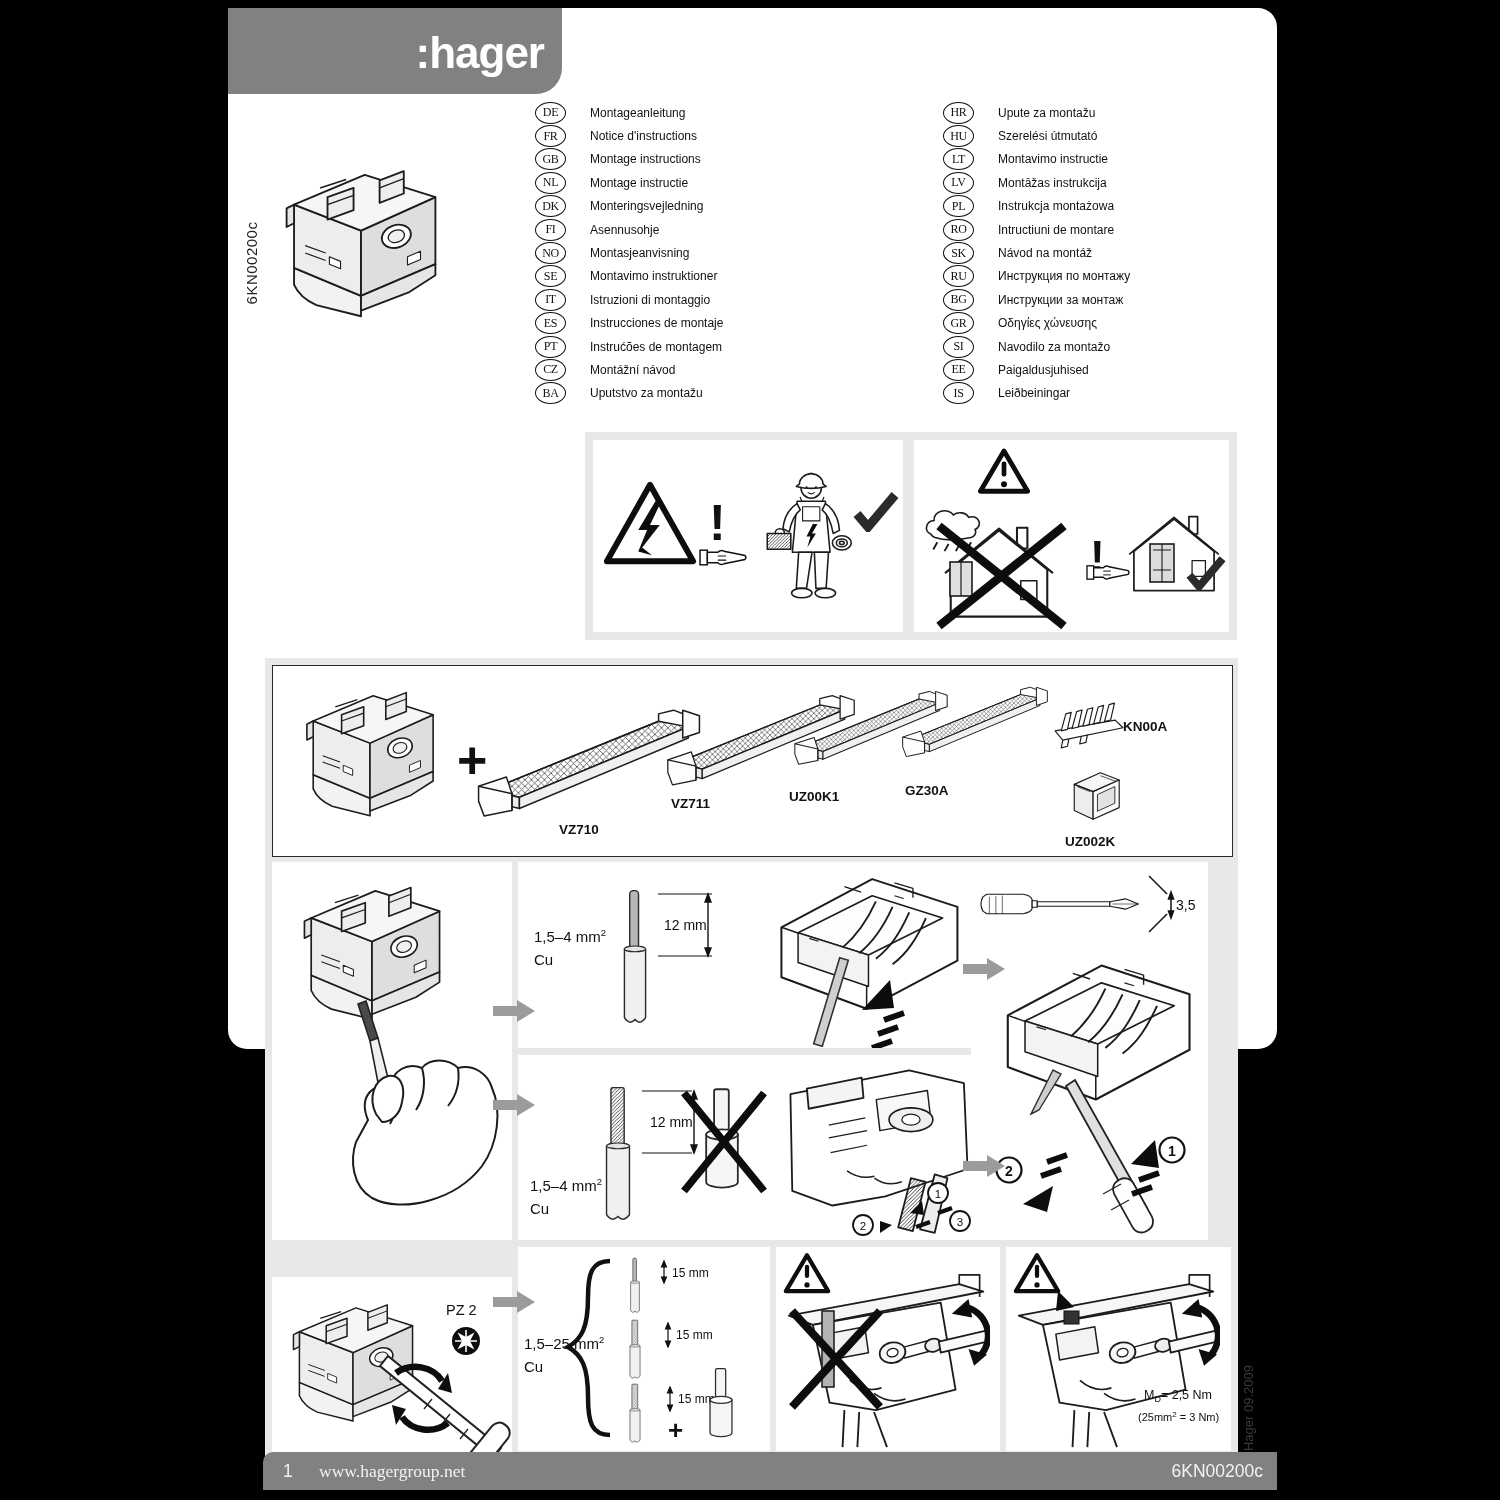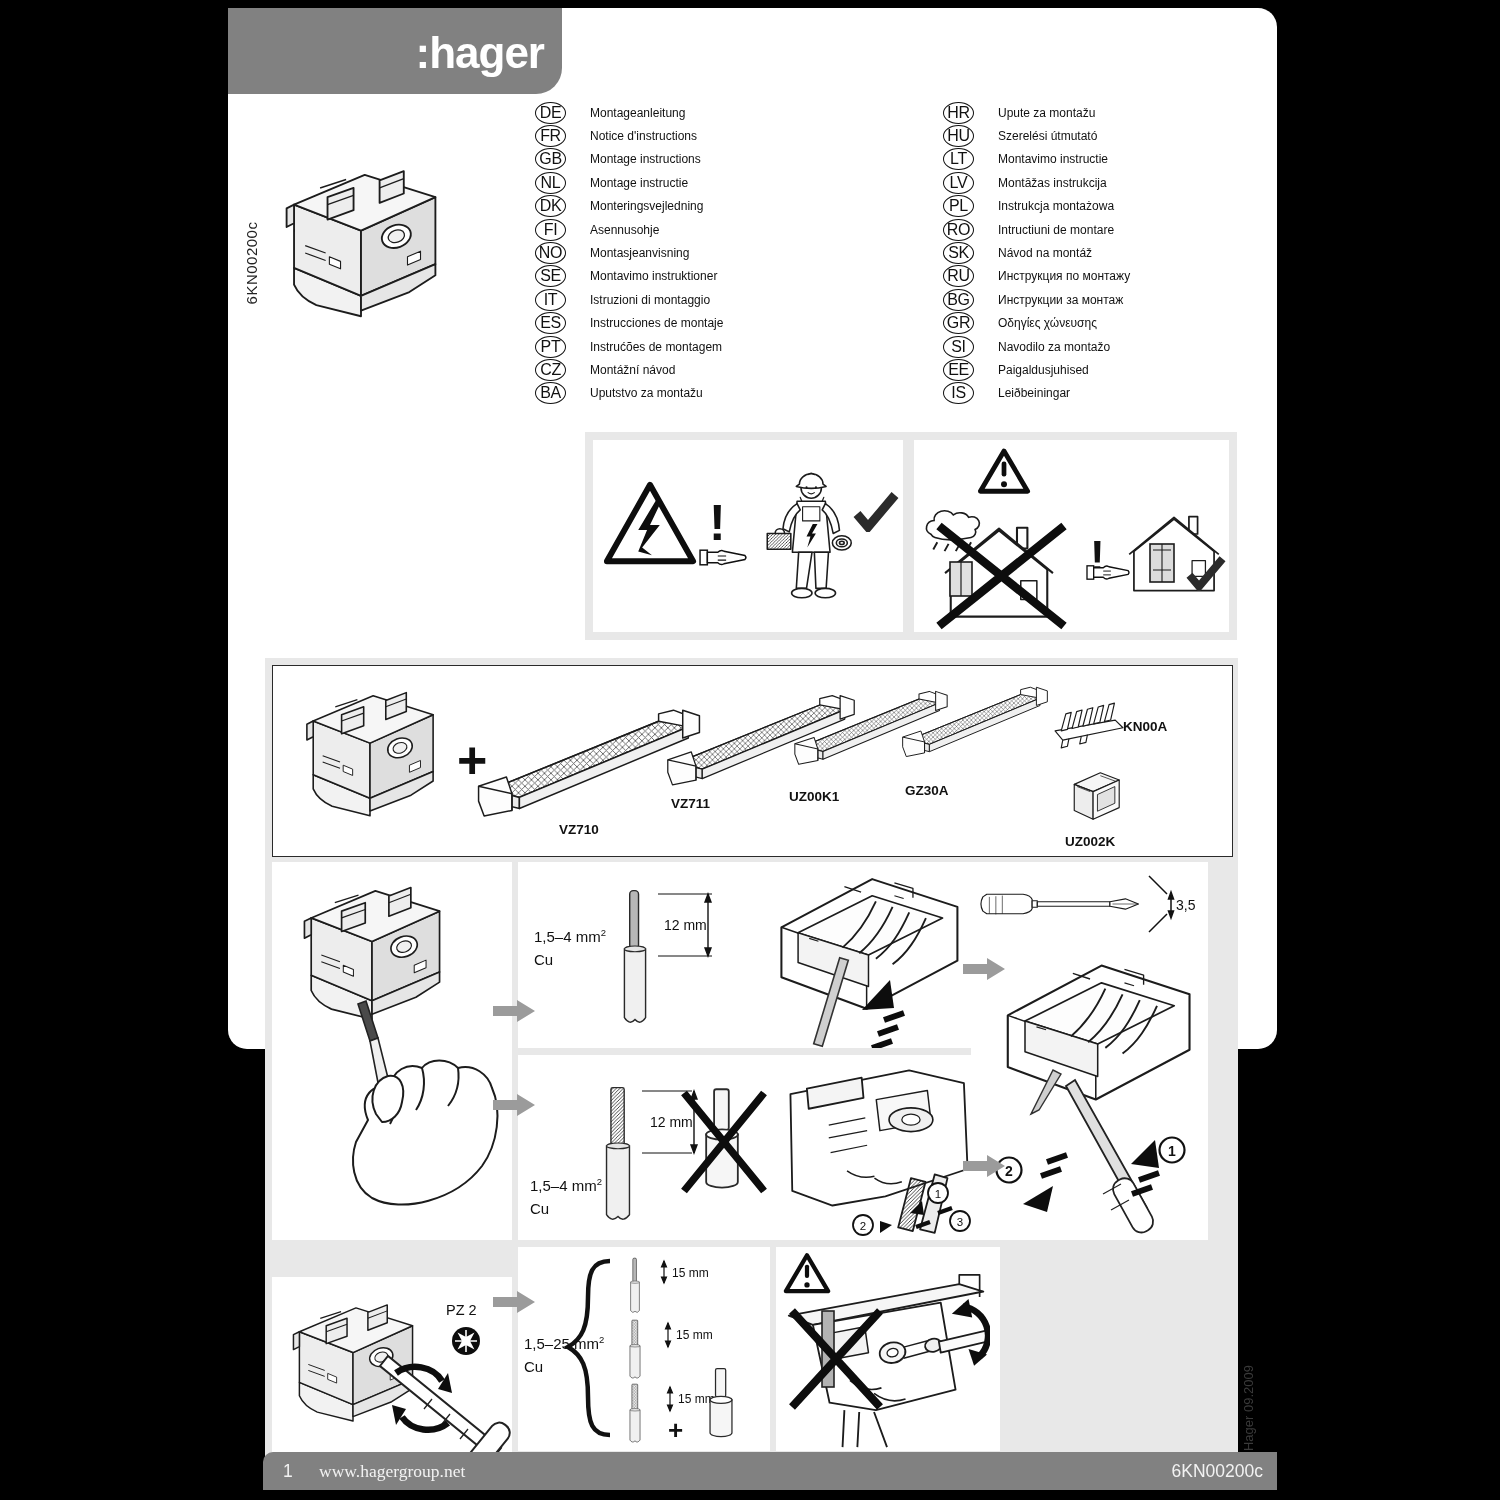--- a/index.html
+++ b/index.html
@@ -8,21 +8,21 @@
   .page{position:absolute;left:228px;top:8px;width:1049px;height:1041px;background:#fff;border-radius:19px;}
   .banner{position:absolute;left:0;top:0;width:334px;height:86px;background:#818181;
           border-radius:0 0 26px 0;}
   .logo{position:absolute;right:18px;top:20px;font-size:44px;font-weight:bold;color:#fff;letter-spacing:-1px;}
   .side-code{position:absolute;left:-46px;top:246px;width:140px;height:18px;transform:rotate(-90deg);
              font-size:15px;letter-spacing:.5px;text-align:center;color:#222;}
   .product-top{position:absolute;left:38px;top:146px;width:190px;height:178px;}
   .langcol{position:absolute;}
   .lrow{height:23.4px;display:flex;align-items:center;}
   .lcode{width:29px;height:20px;border:1.7px solid #111;border-radius:50%;display:flex;flex:none;
-         align-items:center;justify-content:center;font-size:16px;letter-spacing:-.3px;}
+         align-items:center;justify-content:center;font-size:12px;letter-spacing:-.3px;font-family:Liberation Serif, serif;}
   .llabel{margin-left:24px;font-size:12px;white-space:nowrap;}
   .langcol.right .llabel{}
   .safety{position:absolute;left:357px;top:424px;width:652px;height:208px;background:#e8e8e8;}
   .sbox{position:absolute;top:8px;height:192px;background:#fff;}
   .grid{position:absolute;left:37px;top:650px;width:973px;height:800px;background:#e8e8e8;}
   .panel{position:absolute;background:#fff;}
   .parts{left:7px;top:7px;width:959px;height:190px;border:1px solid #2a2a2a;}
   .garrow{position:absolute;width:42px;height:22px;z-index:5;}
   .edition{position:absolute;left:951px;top:1392px;width:140px;height:16px;transform:rotate(-90deg);
            font-size:13px;color:#3a3a3a;text-align:center;}
@@ -568,20 +568,30 @@
         <svg width="224" height="204" viewBox="0 0 224 204">
           <use href="#clamp" x="8" y="26" width="206" height="176"></use>
           <rect x="46" y="64" width="12" height="76" fill="#b3b3b3" stroke="#222" stroke-width="1.6"></rect>
           <use href="#warn" x="6" y="4" width="50" height="46"></use>
           <g>
             <path d="M16,64 L104,160 M104,64 L16,160" stroke="#0d0d0d" stroke-width="8"></path>
           </g>
         </svg>
       </div>
 
+      <div class="panel" style="left:741px;top:589px;width:225px;height:204px;">
+        <svg width="225" height="204" viewBox="0 0 225 204">
+          <use href="#clamp" x="8" y="26" width="206" height="176"></use>
+          <use href="#warn" x="6" y="4" width="50" height="46"></use>
+          <polygon points="52,44 68,60 50,64" fill="#0d0d0d"></polygon>
+          <rect x="58" y="64" width="15" height="13" fill="#333" stroke="#111"></rect>
+          <text x="138" y="152" font-size="12.5"><tspan>M</tspan><tspan dy="3" font-size="9">D</tspan><tspan dy="-3">= 2,5 Nm</tspan></text>
+          <text x="132" y="174" font-size="11"><tspan>(25mm</tspan><tspan dy="-4" font-size="8">2</tspan><tspan dy="4"> = 3 Nm)</tspan></text>
+        </svg>
+      </div>
 
       <svg class="garrow" style="left:228px;top:342px;" viewBox="0 0 42 22">
           <use href="#garrowshape" width="42" height="22"></use>
         </svg>
       <svg class="garrow" style="left:228px;top:436px;" viewBox="0 0 42 22">
           <use href="#garrowshape" width="42" height="22"></use>
         </svg>
       <svg class="garrow" style="left:698px;top:300px;" viewBox="0 0 42 22">
           <use href="#garrowshape" width="42" height="22"></use>
         </svg>

